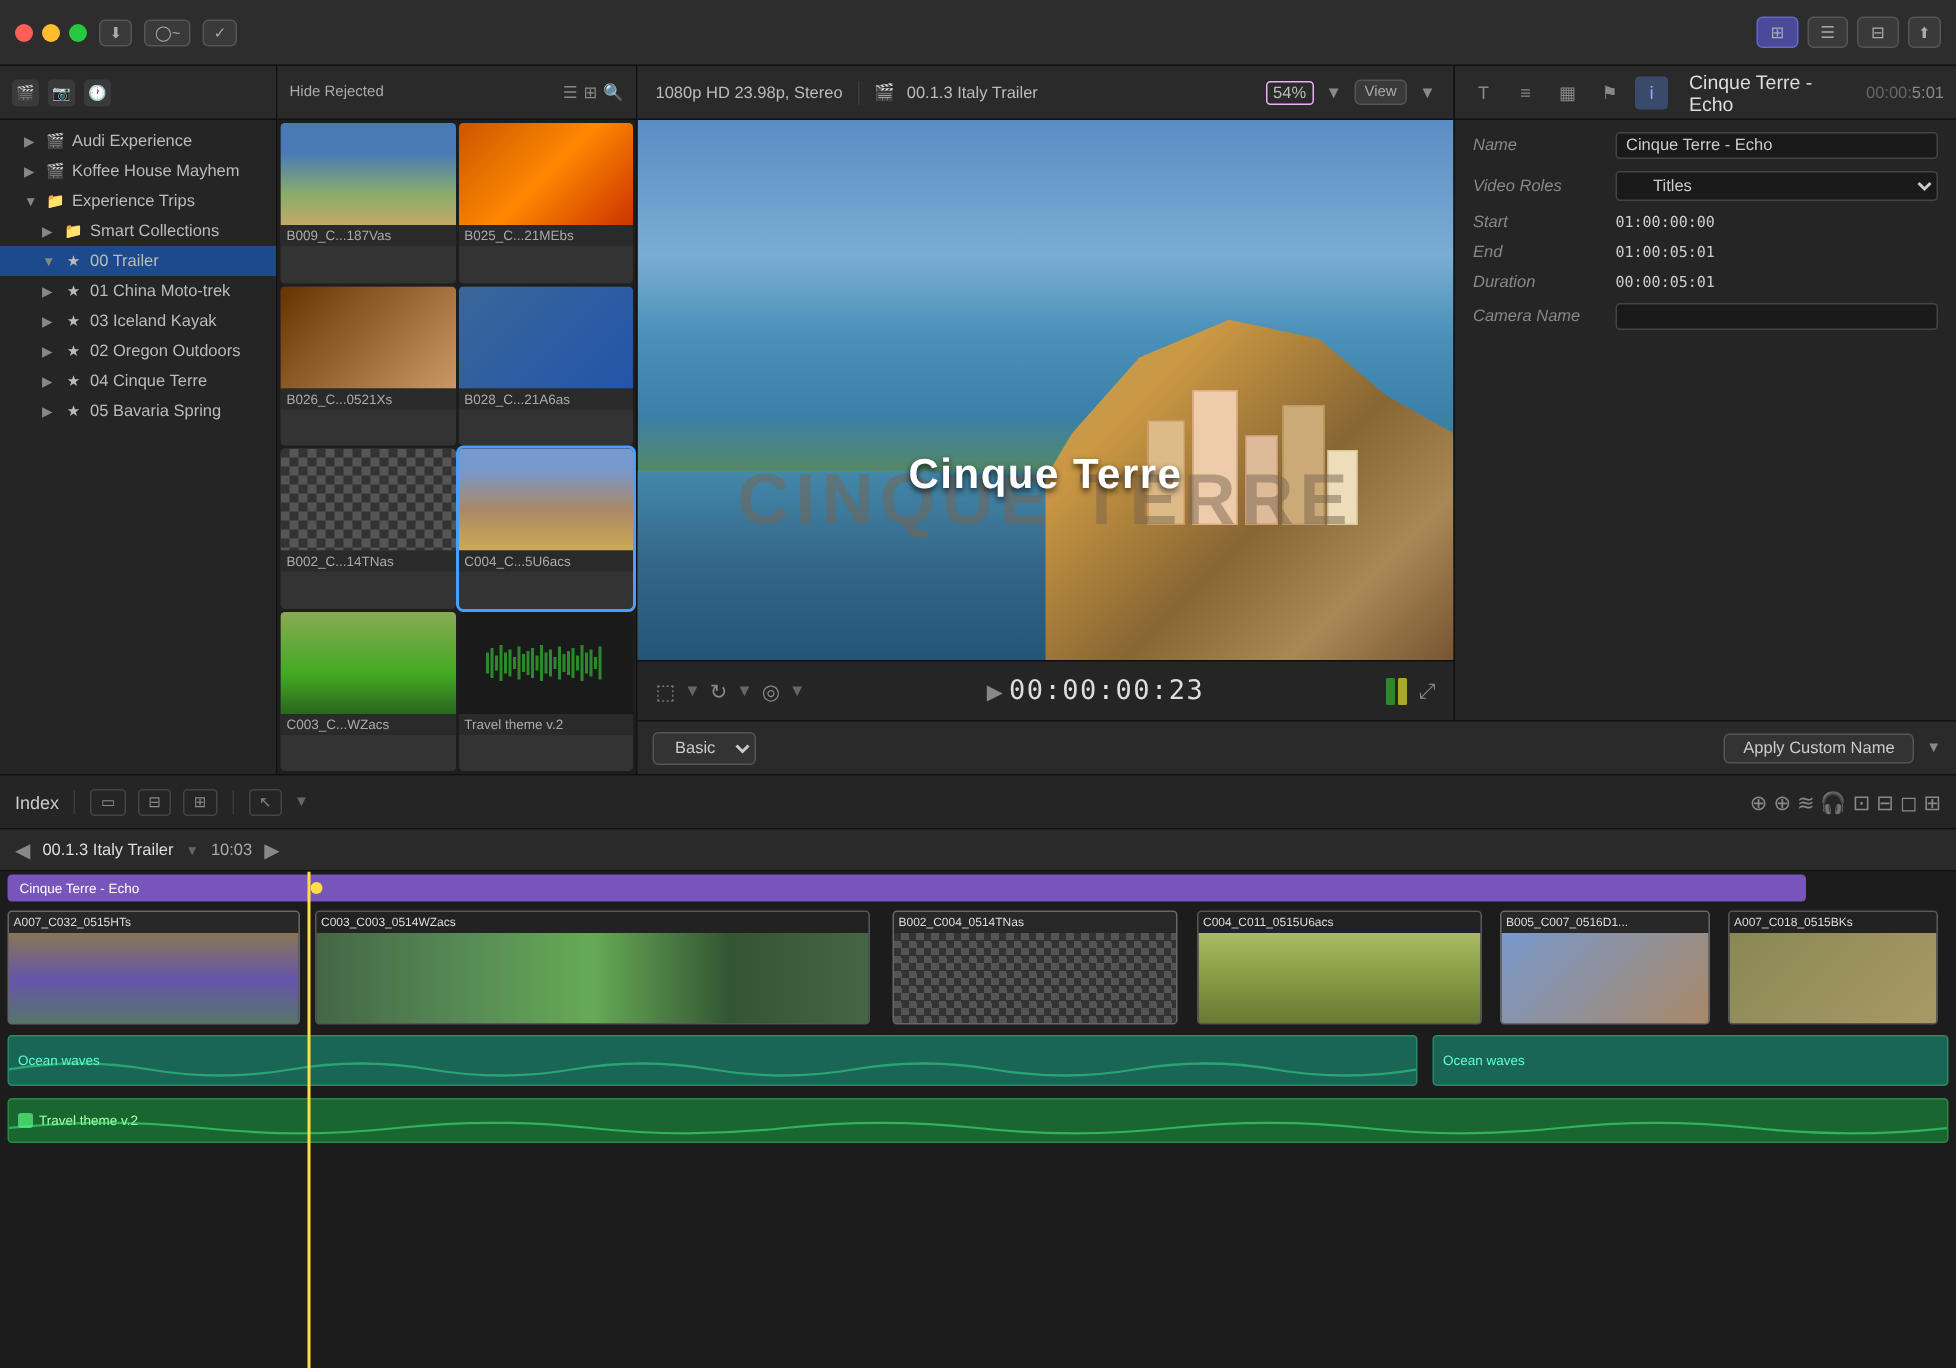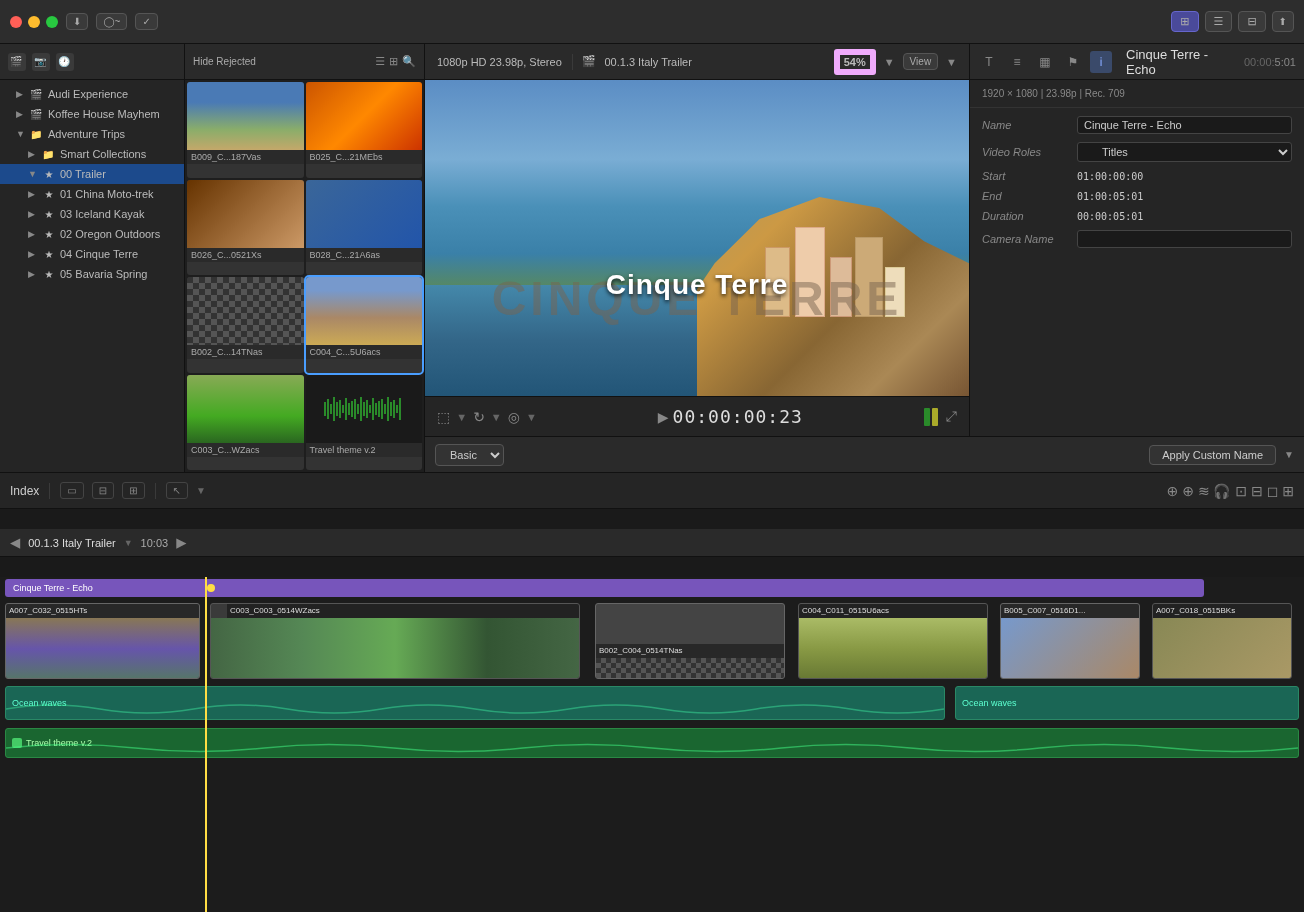--- a/index.html
+++ b/index.html
@@ -75,21 +75,21 @@
     .inspector-fields { padding: 8px 12px; }
     .field-row { display: flex; align-items: center; margin-bottom: 8px; }
     .field-label { width: 95px; color: #888; font-size: 11px; flex-shrink: 0; font-style: italic; }
     .field-value { flex: 1; color: #ccc; font-size: 11px; }
     .field-input { flex: 1; background: #1a1a1a; border: 1px solid #444; border-radius: 3px; color: #ccc; padding: 2px 6px; font-size: 11px; }
     .field-select { flex: 1; background: #1a1a1a; border: 1px solid #444; border-radius: 3px; color: #ccc; padding: 2px 20px; font-size: 11px; }
     .inspector-header-name { flex: 1; font-size: 13px; color: #ddd; padding: 0 8px; }
     .inspector-duration { font-size: 11px; color: #888; }
 
     
-    .timeline { height: 440px; background: #1a1a1a; border-top: 1px solid #111; display: flex; flex-direction: column; flex-shrink: 0; gap: 20px; }
+    .timeline { height: 396px; background: #1a1a1a; border-top: 1px solid #111; display: flex; flex-direction: column; flex-shrink: 0; }
     .timeline-toolbar { height: 36px; background: #252525; display: flex; align-items: center; padding: 0 10px; gap: 8px; border-bottom: 1px solid #111; }
     .tl-btn { background: transparent; border: 1px solid #444; border-radius: 3px; color: #888; padding: 2px 6px; font-size: 10px; cursor: pointer; }
     .tl-index { color: #ccc; font-size: 12px; font-weight: 500; }
     .tl-spacer { flex: 1; }
     .timeline-nav { height: 28px; background: #2a2a2a; display: flex; align-items: center; padding: 0 10px; gap: 8px; border-bottom: 1px solid #111; font-size: 11px; color: #aaa; }
     .tl-nav-title { color: #ddd; }
     .tl-mark { color: #666; font-size: 9px; position: absolute; }
 
     
     .timeline-actions { height: 36px; background: #2a2a2a; display: flex; align-items: center; padding: 0 10px; gap: 8px; border-top: 1px solid #111; }
@@ -148,21 +148,21 @@
         <span>Audi Experience</span>
       </div>
       <div class="tree-item tree-indent-1">
         <span class="arrow">▶</span>
         <span class="icon">🎬</span>
         <span>Koffee House Mayhem</span>
       </div>
       <div class="tree-item tree-indent-1">
         <span class="arrow">▼</span>
         <span class="icon">📁</span>
-        <span>Adventure Trips</span>
+        <span>Experience Trips</span>
       </div>
       <div class="tree-item tree-indent-2">
         <span class="arrow">▶</span>
         <span class="icon">📁</span>
         <span>Smart Collections</span>
       </div>
       <div class="tree-item tree-indent-2 selected">
         <span class="arrow">▼</span>
         <span class="icon">★</span>
         <span>00 Trailer</span>
@@ -270,21 +270,21 @@
   <div style="display:flex;flex:1;flex-direction:column;min-width:0;">
     <div style="display:flex;flex:1;min-height:0;">
 
       <div class="viewer">
         <div class="viewer-toolbar">
           <span>1080p HD 23.98p, Stereo</span>
           <div class="sep"></div>
           <span style="color:#888;">🎬</span>
           <span>00.1.3  Italy Trailer</span>
           <div style="flex:1;"></div>
-          <span style="cursor:pointer;border:6px solid #f0abfc;border-radius:3px;padding:1px 4px;font-weight:bold;">54%</span>
+          <span style="cursor:pointer;border:1px solid #f0abfc;border-radius:3px;padding:1px 4px;">54%</span>
           <span style="color:#888;">▼</span>
           <button class="titlebar-btn">View</button>
           <span style="color:#888;">▼</span>
         </div>
         <div class="viewer-content">
           <div class="viewer-frame">
             <div class="scene-italy">
 
               <div style="position:absolute;bottom:0;right:0;width:55%;height:70%;background:linear-gradient(135deg,#aa9966 0%,#cc9944 30%,#886633 60%,#aa8855 80%,#775533 100%);clip-path:polygon(0% 100%,5% 60%,15% 40%,30% 20%,50% 10%,70% 15%,85% 30%,100% 40%,100% 100%);"></div>
 
@@ -330,23 +330,20 @@
         <div class="inspector-toolbar">
           <div class="insp-icon">T</div>
           <div class="insp-icon">≡</div>
           <div class="insp-icon">▦</div>
           <div class="insp-icon">⚑</div>
           <div class="insp-icon active">ℹ</div>
           <span class="inspector-header-name">Cinque Terre - Echo</span>
           <span class="inspector-duration">
             <span style="color:#666;">00:00:</span><span>5:01</span>
           </span>
-        </div>
-        <div class="inspector-video-info">
-          <span>1920 × 1080 | 23.98p | Rec. 709</span>
         </div>
         <div class="inspector-fields">
           <div class="field-row">
             <span class="field-label">Name</span>
             <input class="field-input" value="Cinque Terre - Echo" style="">
           </div>
           <div class="field-row">
             <span class="field-label">Video Roles</span>
             <select class="field-select">
               <option>Titles</option>
@@ -425,26 +422,26 @@
     </div>
 
     <div style="position:relative;height:80px;margin-bottom:2px;">
 
       <div style="position:absolute;left:5px;width:195px;top:2px;height:76px;background:#444;border:1px solid #666;border-radius:3px;overflow:hidden;">
         <div style="height:14px;background:rgba(0,0,0,0.4);font-size:8px;color:#ddd;padding:2px 3px;overflow:hidden;white-space:nowrap;text-overflow:ellipsis;">A007_C032_0515HTs</div>
         <div style="flex:1;height:62px;background:linear-gradient(180deg,#887755 0%,#6655aa 50%,#557766 100%);"></div>
       </div>
 
       <div style="position:absolute;left:210px;width:370px;top:2px;height:76px;background:#3a3a3a;border:1px solid #555;border-radius:3px;overflow:hidden;">
-        <div style="height:14px;background:rgba(0,0,0,0.4);font-size:8px;color:#ddd;padding:2px 3px;overflow:hidden;white-space:nowrap;text-overflow:ellipsis;margin-left:16px;">C003_C003_0514WZacs</div>
+        <div style="height:14px;background:rgba(0,0,0,0.4);font-size:8px;color:#ddd;padding:2px 3px;overflow:hidden;white-space:nowrap;text-overflow:ellipsis;">C003_C003_0514WZacs</div>
         <div style="height:62px;background:linear-gradient(90deg,#446644 0%,#558855 25%,#66aa55 50%,#335533 75%,#446644 100%);"></div>
       </div>
 
       <div style="position:absolute;left:595px;width:190px;top:2px;height:76px;background:#444;border:1px solid #666;border-radius:3px;overflow:hidden;">
-        <div style="height:14px;background:rgba(0,0,0,0.4);font-size:8px;color:#ddd;padding:2px 3px;overflow:hidden;white-space:nowrap;text-overflow:ellipsis;margin-top:40px;">B002_C004_0514TNas</div>
+        <div style="height:14px;background:rgba(0,0,0,0.4);font-size:8px;color:#ddd;padding:2px 3px;overflow:hidden;white-space:nowrap;text-overflow:ellipsis;">B002_C004_0514TNas</div>
         <div style="height:62px;background:repeating-conic-gradient(#555 0% 25%, #333 0% 50%) 0 0 / 10px 10px;"></div>
       </div>
 
       <div style="position:absolute;left:798px;width:190px;top:2px;height:76px;background:#3a3a3a;border:1px solid #555;border-radius:3px;overflow:hidden;">
         <div style="height:14px;background:rgba(0,0,0,0.4);font-size:8px;color:#ddd;padding:2px 3px;overflow:hidden;white-space:nowrap;text-overflow:ellipsis;">C004_C011_0515U6acs</div>
         <div style="height:62px;background:linear-gradient(180deg,#aabb66 0%,#889944 50%,#667733 100%);"></div>
       </div>
 
       <div style="position:absolute;left:1000px;width:140px;top:2px;height:76px;background:#444;border:1px solid #666;border-radius:3px;overflow:hidden;">
         <div style="height:14px;background:rgba(0,0,0,0.4);font-size:8px;color:#ddd;padding:2px 3px;overflow:hidden;white-space:nowrap;text-overflow:ellipsis;">B005_C007_0516D1...</div>

